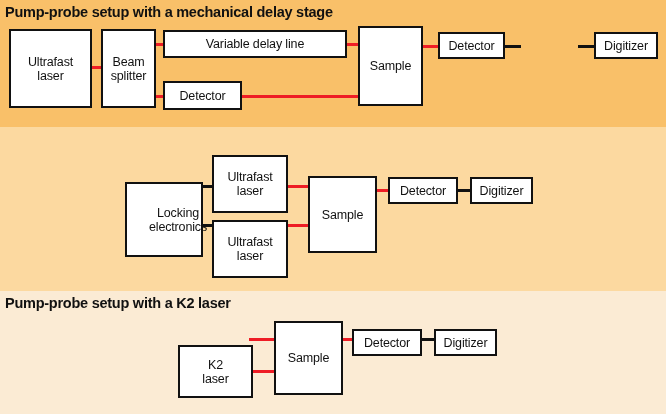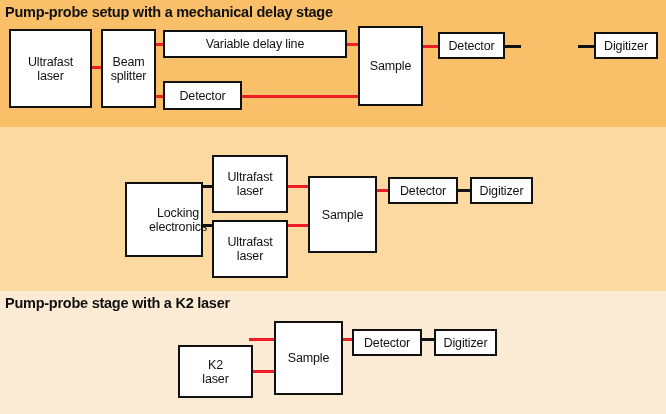--- a/index.html
+++ b/index.html
@@ -144,21 +144,21 @@
     <div class="block" style="left:388px; top:50px; width:70px; height:27px;">
       <span class="lbl">Detector</span>
     </div>
 
     <div class="block" style="left:470px; top:50px; width:63px; height:27px;">
       <span class="lbl">Digitizer</span>
     </div>
   </div>
 
   <div class="panel" id="panel-3">
-    <div class="panel-title">Pump-probe stage with a K2 laser</div>
+    <div class="panel-title">Pump-probe setup with a K2 laser</div>
 
     <div class="conn red h" style="left:249px; top:47px; width:32px;"></div>
     <div class="conn red h" style="left:249px; top:79px; width:32px;"></div>
     <div class="conn red h" style="left:339px; top:47px; width:18px;"></div>
     <div class="conn black h" style="left:418px; top:47px; width:20px;"></div>
 
     <div class="block" style="left:178px; top:38px; width:75px; height:53px;margin-top:16px;">
       <span class="lbl">K2<br>laser</span>
     </div>
 

